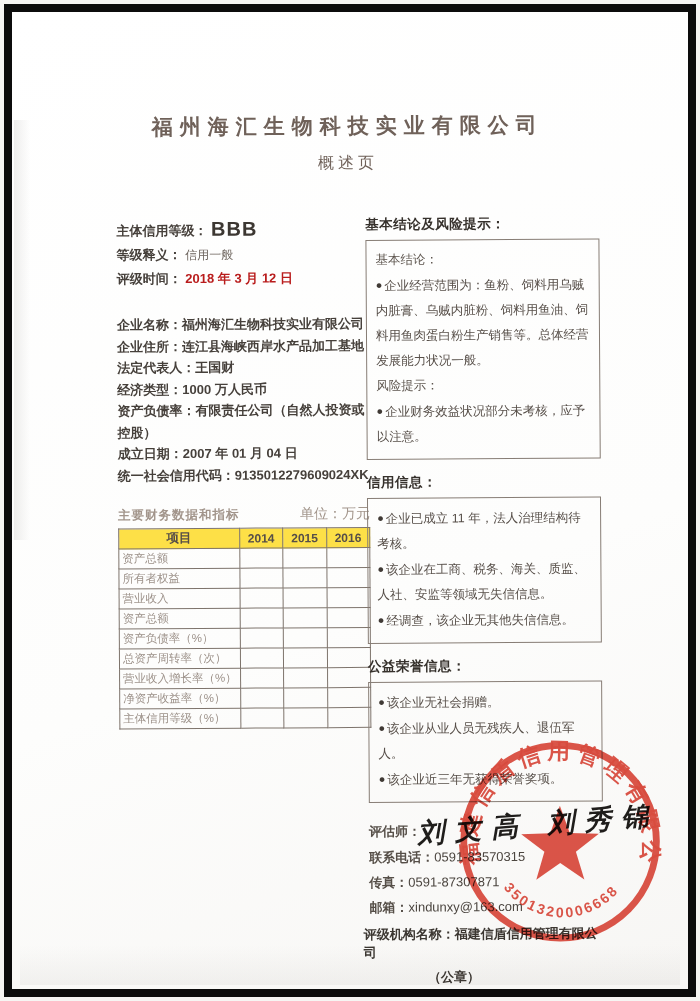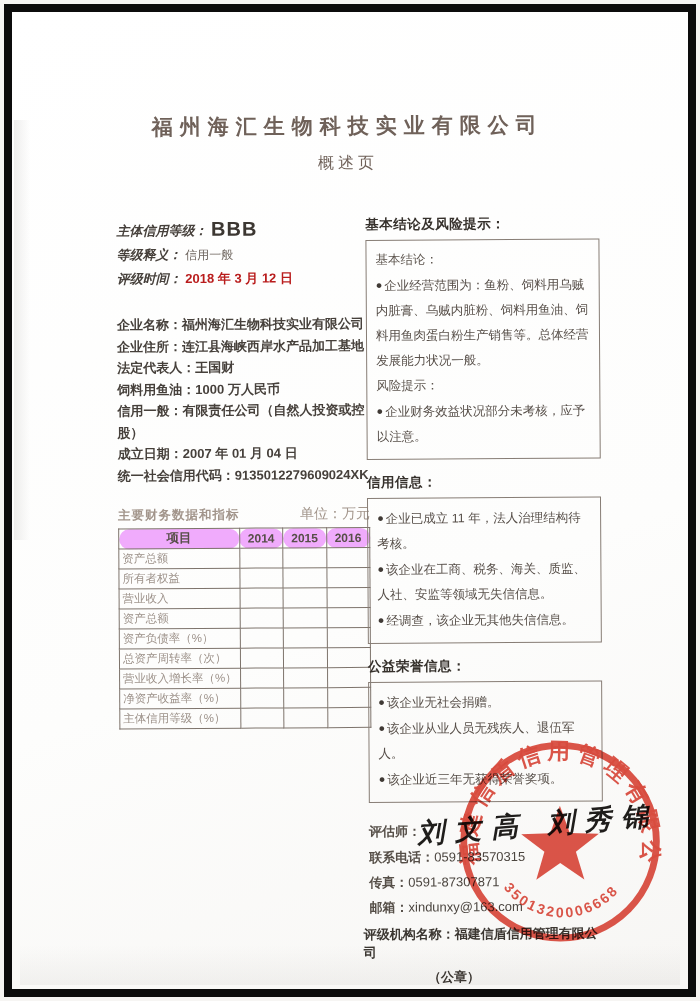--- a/index.html
+++ b/index.html
@@ -27,35 +27,35 @@
     font-size:21px;letter-spacing:7px;color:#6f6159;font-weight:600;
   }
   .doc-subtitle{
     position:absolute;left:0;top:153px;width:700px;text-align:center;
     font-size:16px;letter-spacing:4px;color:#6f6159;font-weight:500;
   }
 
   
   .col-left{position:absolute;left:118px;top:216px;width:254px;}
   .rating-line{font-size:13px;line-height:24px;color:#46403b;}
-  .rating-line .lbl{font-weight:bold;font-style:italic;}
+  .rating-line .lbl{font-weight:bold;}
   .grade-value{font-size:20px;font-weight:600;letter-spacing:1px;color:#3c3732;vertical-align:-1px;}
   .meaning-value{color:#6d645d;font-size:12px;}
   .date-value{font-weight:bold;color:#b91c1c;}
 
   .company-block{margin-top:23px;width:254px;}
   .company-field{font-size:13px;line-height:21.5px;color:#46403b;font-weight:bold;}
 
   .fin-block{margin-top:20px;width:252px;}
   .fin-caption{display:flex;justify-content:space-between;align-items:flex-end;margin-bottom:4px;}
   .fin-title{font-size:12.5px;color:#a2958b;font-weight:bold;letter-spacing:1px;text-align:center;}
   .fin-unit{font-size:14px;color:#a2958b;}
   table.fin{border-collapse:collapse;width:252px;}
   table.fin th,table.fin td{border:1px solid #7e746c;padding:0 3px;height:19px;}
-  table.fin th{background:#f0abfc;color:#564e48;font-size:12.5px;font-weight:bold;border-radius:10px;}
+  table.fin th{background:#fde047;color:#564e48;font-size:12.5px;font-weight:bold;}
   table.fin th.year{font-size:12px;width:47px;}
   table.fin td.item{font-size:11.5px;color:#9c9189;width:105px;white-space:nowrap;}
   table.fin td.val{width:47px;}
 
   
   .col-right{position:absolute;left:367px;top:216px;width:234px;}
   .sec-title{font-size:13.5px;font-weight:bold;color:#36312c;letter-spacing:.5px;}
   .sec-box{border:1px solid #877d75;margin-top:6px;padding:7px 9px 9px 9px;
     font-size:12.5px;color:#574f49;line-height:25px;}
   .sec-box .subhead{color:#5d554e;}
@@ -109,22 +109,22 @@
       <div class="rating-line">
         <span class="lbl">评级时间：</span>
         <span class="date-value">2018 年 3 月 12 日</span>
       </div>
     </div>
 
     <div class="company-block">
       <div class="company-field"><span>企业名称：</span><span>福州海汇生物科技实业有限公司</span></div>
       <div class="company-field"><span>企业住所：</span><span>连江县海峡西岸水产品加工基地</span></div>
       <div class="company-field"><span>法定代表人：</span><span>王国财</span></div>
-      <div class="company-field"><span>饲料用鱼油：</span><span>1000 万人民币</span></div>
-      <div class="company-field"><span>信用一般：</span><span>有限责任公司（自然人投资或控股）</span></div>
+      <div class="company-field"><span>经济类型：</span><span>1000 万人民币</span></div>
+      <div class="company-field"><span>资产负债率：</span><span>有限责任公司（自然人投资或控股）</span></div>
       <div class="company-field"><span>成立日期：</span><span>2007 年 01 月 04 日</span></div>
       <div class="company-field"><span>统一社会信用代码：</span><span>9135012279609024XK</span></div>
     </div>
 
     <div class="fin-block">
       <div class="fin-caption">
         <span class="fin-title">主要财务数据和指标</span>
         <span class="fin-unit">单位：万元</span>
       </div>
       <table class="fin">

